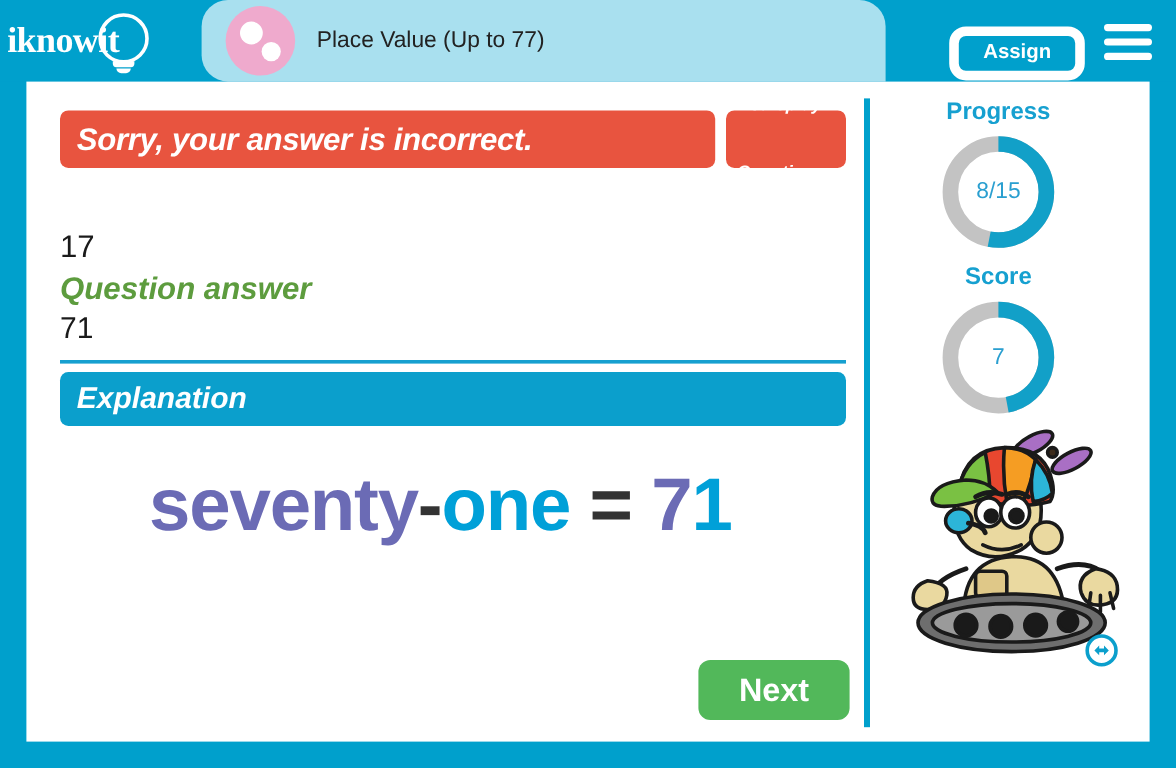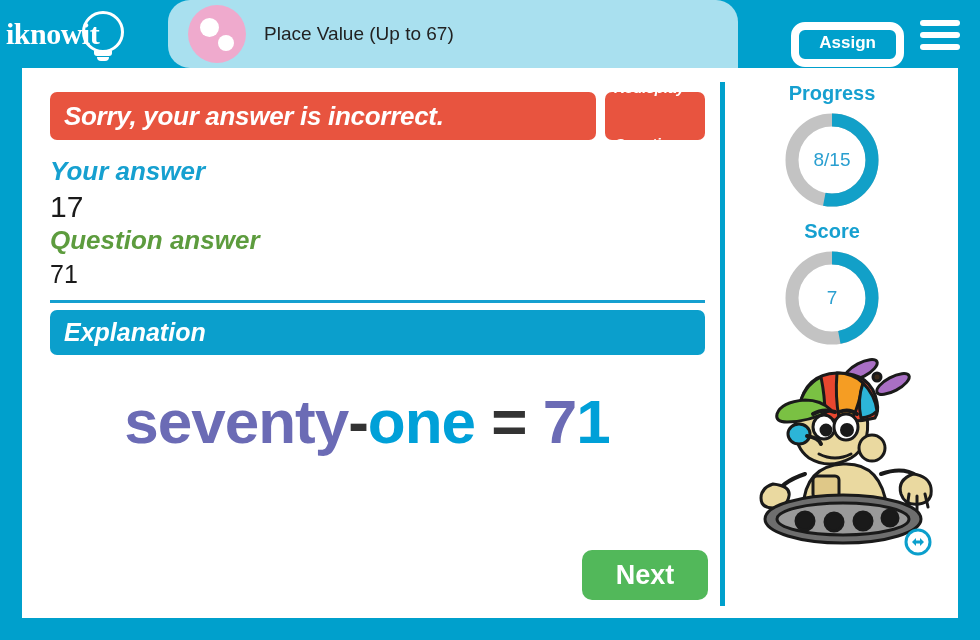--- a/index.html
+++ b/index.html
@@ -225,21 +225,21 @@
     position: absolute;
     left: 28px; top: 88px;
     font-size: 26px;
     font-weight: bold;
     font-style: italic;
     color: #16a0d0;
   }
   .value-your {
     position: absolute;
     left: 28px; top: 122px;
-    font-size: 30px;
+    font-size: 26px;
     color: #1a1a1a;
   }
   .label-correct {
     position: absolute;
     left: 28px; top: 157px;
     font-size: 26px;
     font-weight: bold;
     font-style: italic;
     color: #5d9c3e;
   }
@@ -371,21 +371,21 @@
         <div class="bulb-base"></div>
         <div class="bulb-base2"></div>
       </div>
     </div>
 
     <div class="tab">
       <div class="tab-icon">
         <div class="dot-a"></div>
         <div class="dot-b"></div>
       </div>
-      <div class="tab-title">Place Value (Up to 67)</div>
+      <div class="tab-title">Place Value (Up to 77)</div>
     </div>
 
     <div class="assign-btn">Assign</div>
 
     <div class="hamburger">
       <span></span>
       <span></span>
       <span></span>
     </div>
   </div>
@@ -399,21 +399,20 @@
       <div class="banner-row">
         <div class="banner">
           <span class="banner-text">Sorry, your answer is incorrect.</span>
         </div>
         <div class="redisplay">
           <span>Redisplay</span>
           <span>Question</span>
         </div>
       </div>
 
-      <div class="label-your">Your answer</div>
       <div class="value-your">17</div>
       <div class="label-correct">Question answer</div>
       <div class="value-correct">71</div>
 
       <div class="hrule"></div>
 
       <div class="explanation-bar">
         <span>Explanation</span>
       </div>
 

